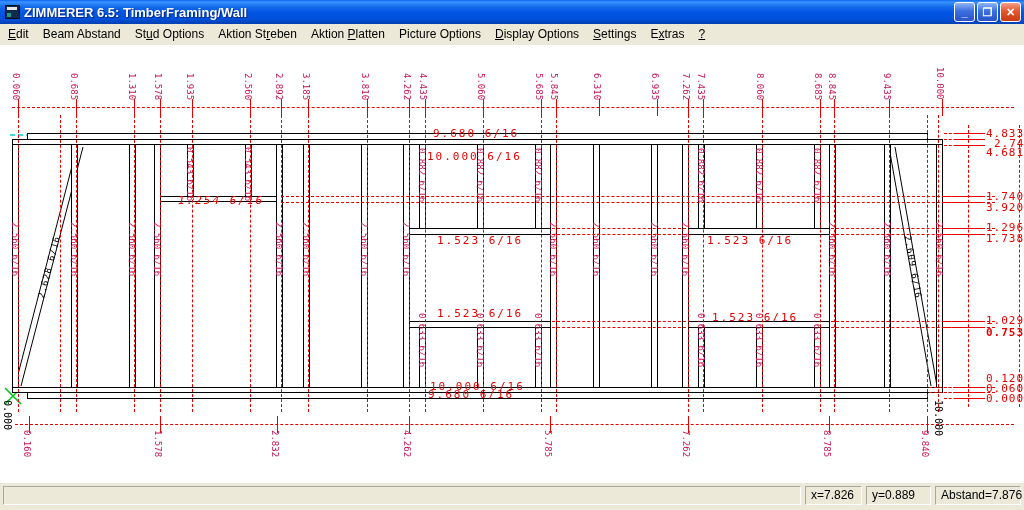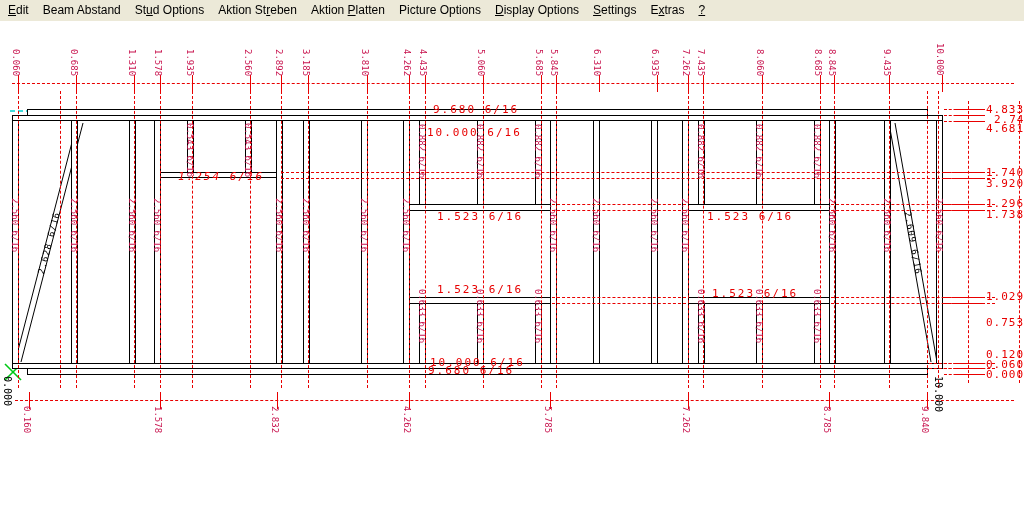--- a/index.html
+++ b/index.html
@@ -54,20 +54,29 @@
   .panel.stretch { flex:1; }
   .panel.coord { width:57px; }
   .panel.coord2 { width:65px; }
   .panel.dist { width:86px; }
 </style>
 </head>
 <body>
 
 <div class="window">
 
+  <div class="titlebar">
+    <div class="titleicon"></div>
+    <div class="titletext">ZIMMERER 6.5: TimberFraming/Wall</div>
+    <div class="winbtns">
+      <div class="winbtn">_</div>
+      <div class="winbtn">❐</div>
+      <div class="winbtn close">✕</div>
+    </div>
+  </div>
 
   <div class="menubar" id="menubar">
       <span class="menu-item"><u>E</u>dit</span>
       <span class="menu-item">Beam Abstand</span>
       <span class="menu-item">St<u>u</u>d Options</span>
       <span class="menu-item">Aktion St<u>r</u>eben</span>
       <span class="menu-item">Aktion <u>P</u>latten</span>
       <span class="menu-item">Picture Options</span>
       <span class="menu-item"><u>D</u>isplay Options</span>
       <span class="menu-item"><u>S</u>ettings</span>
@@ -273,21 +282,21 @@
       <div class="tick-h" style="left: 954px; top: 183px; width: 31px;"></div>
       <div class="rlabel" style="left: 986px; top: 176px;">1.296</div>
       <div class="dash-h" style="left: 944px; top: 189px; width: 22px;"></div>
       <div class="tick-h" style="left: 954px; top: 189px; width: 31px;"></div>
       <div class="rlabel" style="left: 986px; top: 187px;">1.738</div>
       <div class="dash-h" style="left: 944px; top: 276px; width: 22px;"></div>
       <div class="tick-h" style="left: 954px; top: 276px; width: 31px;"></div>
       <div class="rlabel" style="left: 986px; top: 269px;">1.029</div>
       <div class="dash-h" style="left: 944px; top: 282px; width: 22px;"></div>
       <div class="tick-h" style="left: 954px; top: 282px; width: 31px;"></div>
-      <div class="rlabel" style="left: 986px; top: 295px;">0.753</div>
+      <div class="rlabel" style="left: 986px; top: 281px; font-weight: bold;">0.753</div>
       <div class="dash-h" style="left: 944px; top: 342px; width: 22px;"></div>
       <div class="tick-h" style="left: 954px; top: 342px; width: 31px;"></div>
       <div class="rlabel" style="left: 986px; top: 327px;">0.120</div>
       <div class="dash-h" style="left: 944px; top: 347px; width: 22px;"></div>
       <div class="tick-h" style="left: 954px; top: 347px; width: 31px;"></div>
       <div class="rlabel" style="left: 986px; top: 337px;">0.060</div>
       <div class="dash-h" style="left: 944px; top: 353px; width: 22px;"></div>
       <div class="tick-h" style="left: 954px; top: 353px; width: 31px;"></div>
       <div class="rlabel" style="left: 986px; top: 347px;">0.000</div>
       <div class="redtext" style="left: 433px; top: 82px;">9.680 6/16</div>
@@ -298,14 +307,20 @@
       <div class="redtext" style="left: 437px; top: 262px;">1.523 6/16</div>
       <div class="redtext" style="left: 712px; top: 266px;">1.523 6/16</div>
       <div class="redtext" style="left: 430px; top: 335px;">10.000 6/16</div>
       <div class="redtext" style="left: 428px; top: 343px;">9.680 6/16</div>
       <div class="vtext black" style="left: 2px; top: 355px;">0.000</div>
       <div class="vtext black" style="left: 933px; top: 355px;">10.000</div>
       <div class="bracelabel" style="left: 49px; top: 221.5px; transform: translate(-50%, -50%) rotate(-75.5deg);">2.628 6/16</div>
       <div class="bracelabel" style="left: 913px; top: 221.5px; transform: translate(-50%, -50%) rotate(80deg);">2.609 6/16</div>
     </div>
 
+  <div class="statusbar">
+    <div class="panel stretch"></div>
+    <div class="panel coord">x=7.826</div>
+    <div class="panel coord2">y=0.889</div>
+    <div class="panel dist">Abstand=7.876</div>
+  </div>
 
 </div>
 
 </body></html>

